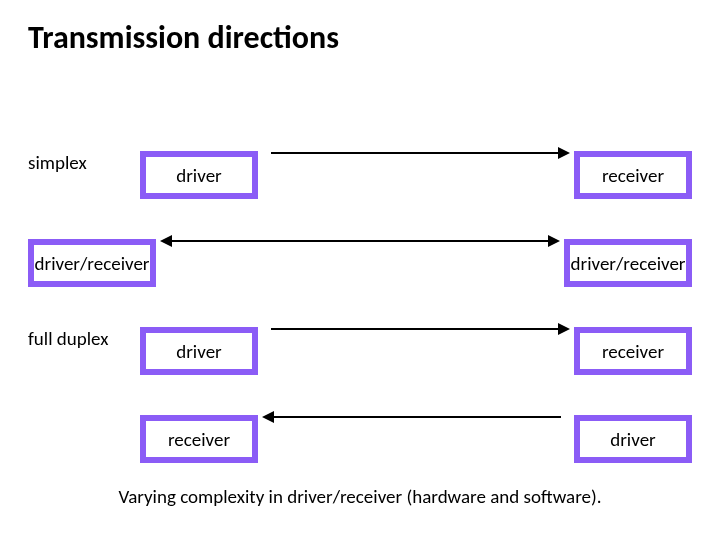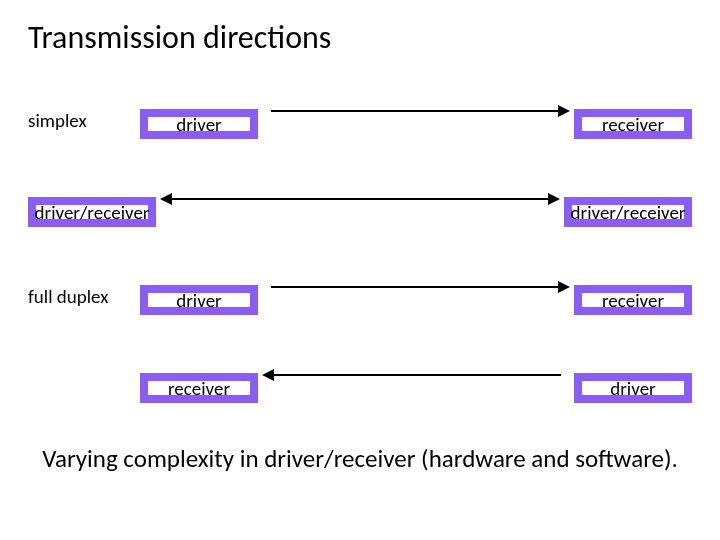--- a/index.html
+++ b/index.html
@@ -7,39 +7,39 @@
     width: 720px;
     height: 540px;
     background: #ffffff;
     font-family: Calibri, Arial, sans-serif;
     color: #000;
     position: relative;
     padding: 18px 28px;
   }
   .title {
     font-size: 32px;
-    font-weight: 400;
-    margin-bottom: 52px;
+    font-weight: 700;
+    margin-bottom: 94px;
   }
   .row {
     display: flex;
     align-items: flex-start;
     margin-bottom: 58px;
     height: 30px;
   }
   .row.fd1 { }
   .row.fd2 { margin-bottom: 40px; }
   .label {
     width: 112px;
     font-size: 19px;
     flex-shrink: 0;
   }
   .box {
-    border: 8px solid #8b5cf6;
-    height: 30px;
+    border: 6px solid #8b5cf6;
+    height: 48px;
     display: flex;
     align-items: center;
     justify-content: center;
     font-size: 19px;
     flex-shrink: 0;
   }
   .box.driver, .box.receiver { width: 118px; }
   .box.dr { width: 128px; }
   .arrow-wrap {
     flex: 1;
@@ -70,21 +70,21 @@
     border-bottom: 6px solid transparent;
   }
   .arrow-head-l {
     left: 0;
     border-right: 12px solid #000;
     border-top: 6px solid transparent;
     border-bottom: 6px solid transparent;
   }
   .caption {
     text-align: center;
-    font-size: 25px;
+    font-size: 19px;
     margin-top: 35px;
   }
 </style>
 </head>
 <body>
 
 <div class="title">Transmission directions</div>
 
 <div class="row">
   <div class="label">simplex</div>

